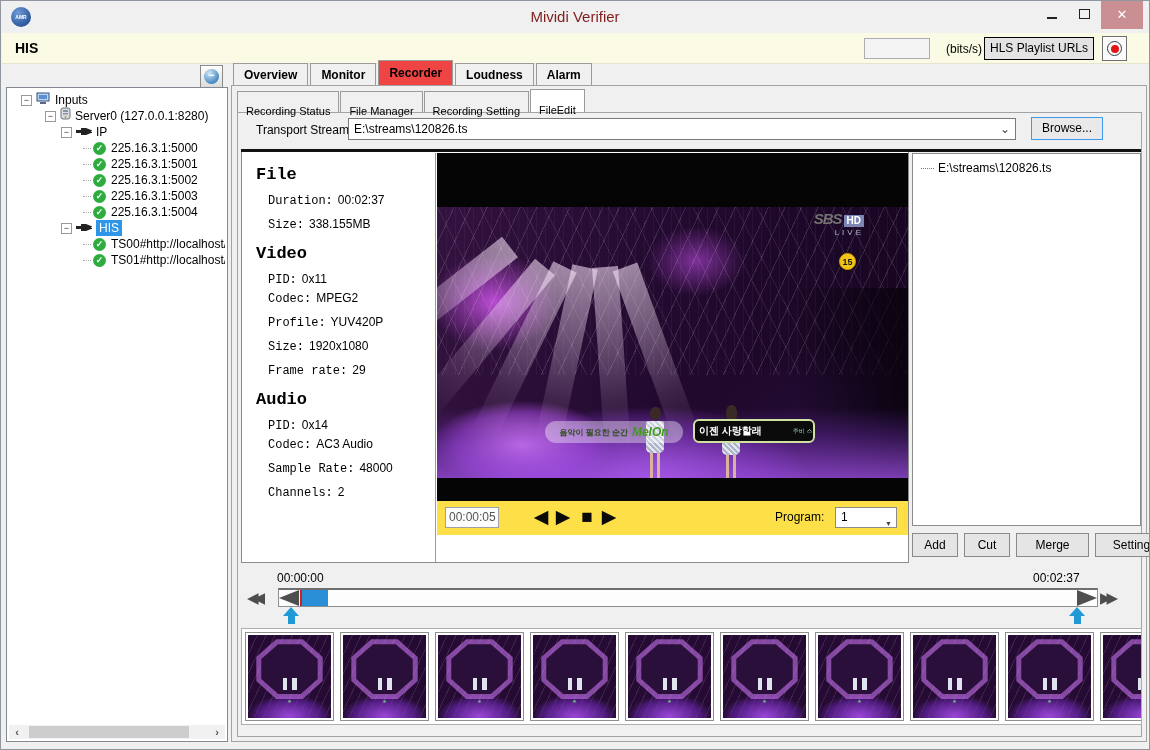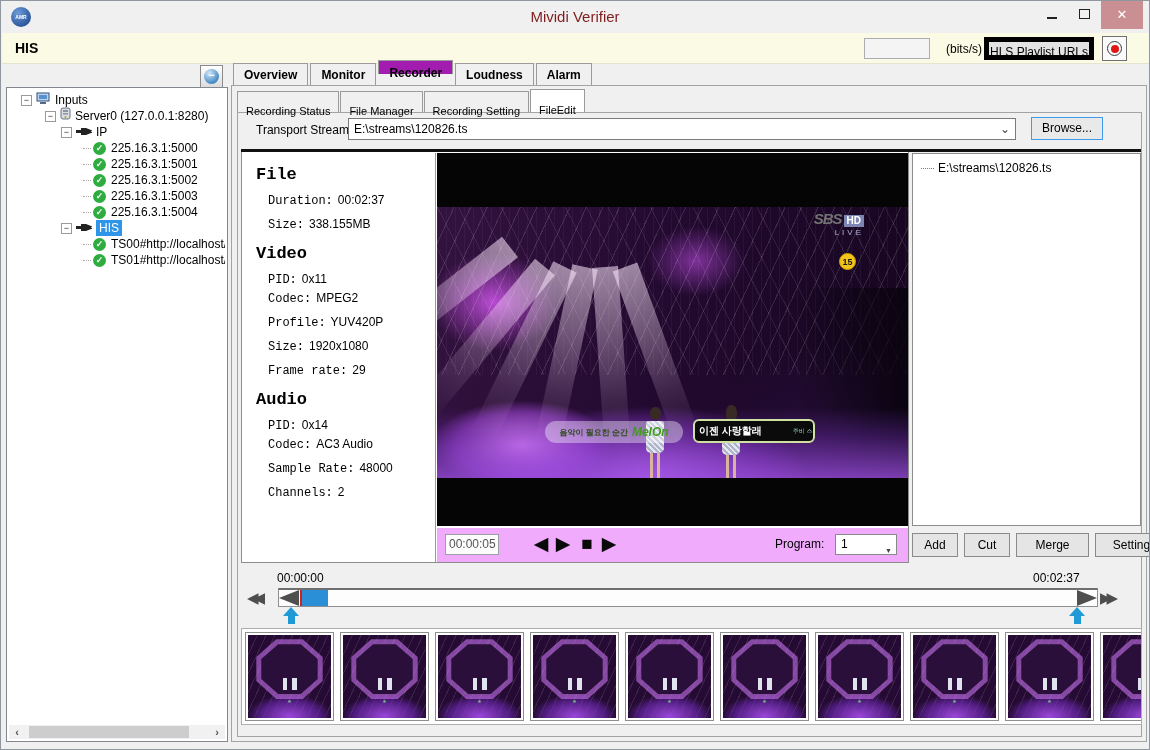--- a/index.html
+++ b/index.html
@@ -13,21 +13,21 @@
   .winbtn { position:absolute; top:0; height:28px; text-align:center; cursor:default; }
   .btn-min { left:1036px; width:30px; } .btn-min i { display:inline-block; width:10px; border-bottom:2px solid #222; margin-top:16px; }
   .btn-max { left:1068px; width:30px; } .btn-max i { display:inline-block; width:11px; height:10px; border:1.5px solid #222; margin-top:8px; }
   .btn-close { left:1100px; width:42px; background:#c98f92; color:#fff; font-size:13px; line-height:27px; }
 
   
   .headerbar { position:absolute; left:1px; top:32px; width:1148px; height:31px; background:#fbfbe5; border-bottom:1px solid #e4e4cf; }
   .his-label { position:absolute; left:13px; top:7px; font-size:14px; font-weight:bold; }
   .bitrate-input { position:absolute; left:862px; top:5px; width:66px; height:21px; border:1px solid #abadb3; background:#f4f4f4; font-size:12px; padding:0 4px; }
   .bits-unit { position:absolute; left:944px; top:9px; font-size:12px; }
-  .hls-btn { position:absolute; left:982px; top:4px; width:110px; height:23px; background:#e3e3e3; border:5px solid #000000; font-size:12px; text-align:center; line-height:21px; }
+  .hls-btn { position:absolute; left:982px; top:4px; width:110px; height:23px; background:#e3e3e3; border:1px solid #000000; font-size:12px; text-align:center; line-height:21px; }
   .rec-btn { position:absolute; left:1100px; top:3px; width:25px; height:25px; background:#fafafa; border:1px solid #707070; display:flex; align-items:center; justify-content:center; }
   .rec-ring { width:15px; height:15px; border:1.5px solid #3c3c3c; border-radius:50%; display:flex; align-items:center; justify-content:center; }
   .rec-dot { width:8px; height:8px; background:#e01616; border-radius:50%; }
 
   
   .collapse-btn { position:absolute; left:199px; top:64px; width:23px; height:23px; border:1px solid #8a8a8a; background:linear-gradient(#ffffff,#dcdcdc); display:flex; align-items:center; justify-content:center; }
   .collapse-orb { width:15px; height:15px; border-radius:50%; background:radial-gradient(circle at 35% 28%, #cfe6f8, #3e85c0 75%); color:#fff; font-size:11px; line-height:13px; text-align:center; font-weight:bold; }
   .treepanel { position:absolute; left:5px; top:86px; width:222px; height:655px; background:#fff; border:1px solid #828790; }
   .treebody { position:absolute; inset:2px 2px 17px 2px; overflow:hidden; padding-top:2px; }
   .trow { height:16px; line-height:16px; white-space:nowrap; display:flex; align-items:center; font-size:12px; }
@@ -37,21 +37,21 @@
   .check-ico { width:13px; height:13px; border-radius:50%; background:#2fac3f; color:#fff; font-size:9px; font-weight:bold; text-align:center; line-height:13px; margin-right:5px; flex:none; }
   .sel-label { background:#2e95e8; color:#fff; padding:0 3px; }
   .hscroll { position:absolute; left:2px; bottom:2px; right:2px; height:14px; background:#f1f1f1; display:flex; align-items:center; }
   .hs-arrow { width:16px; text-align:center; color:#555; font-weight:bold; font-size:11px; line-height:14px; flex:none; }
   .hs-thumb { margin-left:4px; width:160px; height:12px; background:#cdcdcd; }
   .hs-spacer { flex:1; }
 
   
   .tabs { position:absolute; left:232px; top:62px; display:flex; }
   .tab { height:22px; line-height:22px; padding:0 10px; border:1px solid #9b9b9b; border-bottom:none; background:#f0f0f0; font-weight:bold; margin-right:2px; }
-  .tab.active { background:#a21caf; height:14px; line-height:24px; margin-top:-3px; position:relative; z-index:3; }
+  .tab.active { background:#ef4444; height:25px; line-height:24px; margin-top:-3px; position:relative; z-index:3; }
   .tabpage { position:absolute; left:230px; top:84px; width:916px; height:657px; background:#f0f0f0; border:1px solid #a3a3a3; }
 
   
   .subtabs { position:absolute; left:236px; top:90px; display:flex; z-index:2; }
   .subtab { height:21px; line-height:21px; padding:9px 8px; border:1px solid #9b9b9b; border-bottom:none; background:#f0f0f0; margin-right:1px; font-size:11px; }
   .subtab.active { background:#fff; height:23px; line-height:22px; margin-top:-2px; }
   .subpage { position:absolute; left:236px; top:111px; width:905px; height:625px; background:#f0f0f0; border:1px solid #a3a3a3; }
 
   
   .ts-label { position:absolute; left:255px; top:122px; font-size:12px; }
@@ -110,21 +110,21 @@
   .rating-badge { position:absolute; right:52px; top:100px; width:17px; height:17px; border-radius:50%; background:#f4c518; border:1px solid #caa100; color:#1a1a1a; font-size:9px; font-weight:bold; text-align:center; line-height:16px; }
   .melon-banner { position:absolute; left:108px; top:268px; width:138px; height:22px; border-radius:11px;
     background:rgba(255,255,255,0.38); display:flex; align-items:center; justify-content:center; gap:4px; }
   .banner-kr { font-size:8px; color:#2c4a18; font-weight:bold; white-space:nowrap; }
   .banner-brand { font-size:12px; font-weight:bold; font-style:italic; color:#3f9a1c; }
   .caption-box { position:absolute; left:256px; top:266px; width:122px; height:24px; background:#0b0b0b; border:2px solid #cfe0a0; border-radius:6px; display:flex; align-items:center; padding:0 4px; white-space:nowrap; overflow:hidden;gap:28px; }
   .cap-title { color:#fff; font-weight:bold; font-size:10px; }
   .cap-sub { color:#8fd8c8; font-size:6px; margin-left:3px; }
 
   
-  .controls { position:absolute; left:436px; top:527px; width:471px; height:34px; background:#f0abfc; }
+  .controls { position:absolute; left:436px; top:500px; width:471px; height:34px; background:#fde047; }
   .time-box { position:absolute; left:8px; top:6px; width:54px; height:21px; border:1px solid #9aa0a6; color:#555; font-size:12px; line-height:19px; padding-left:3px; background:#fcfcfc; }
   .pbtn { position:absolute; top:2px; width:24px; height:28px; font-size:19px; line-height:28px; text-align:center; color:#0a0a0a; }
   .prog-label { position:absolute; left:338px; top:9px; font-size:12px; }
   .prog-combo { position:absolute; left:398px; top:6px; width:62px; height:21px; border:1px solid #8a8a8a; background:#fff; line-height:19px; padding:0 14px 0 5px; font-size:12px; }
   .prog-arrow { position:absolute; right:4px; top:6px; font-size:7px; color:#444; }
 
   
   .filelist { position:absolute; left:911px; top:152px; width:229px; height:373px; background:#fff; border:1px solid #8c8c8c; font-size:12px; }
   .fl-item { margin:7px 0 0 8px; display:flex; align-items:center; white-space:nowrap; }
   .fl-dots { width:13px; border-top:1px dotted #b06a4a; margin-right:4px; flex:none; }

